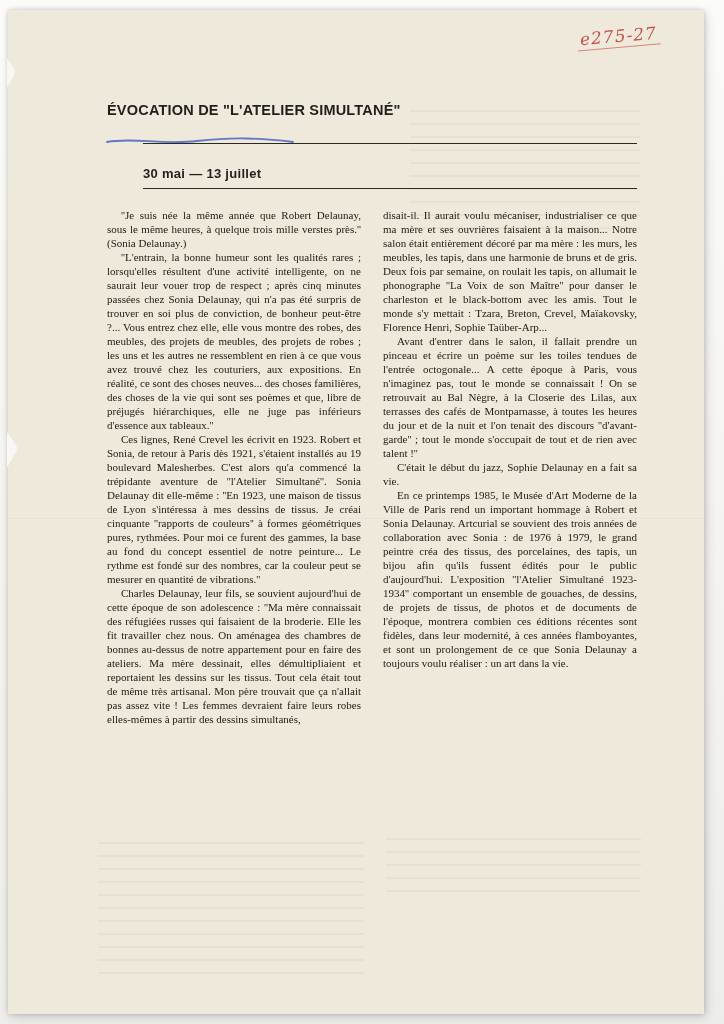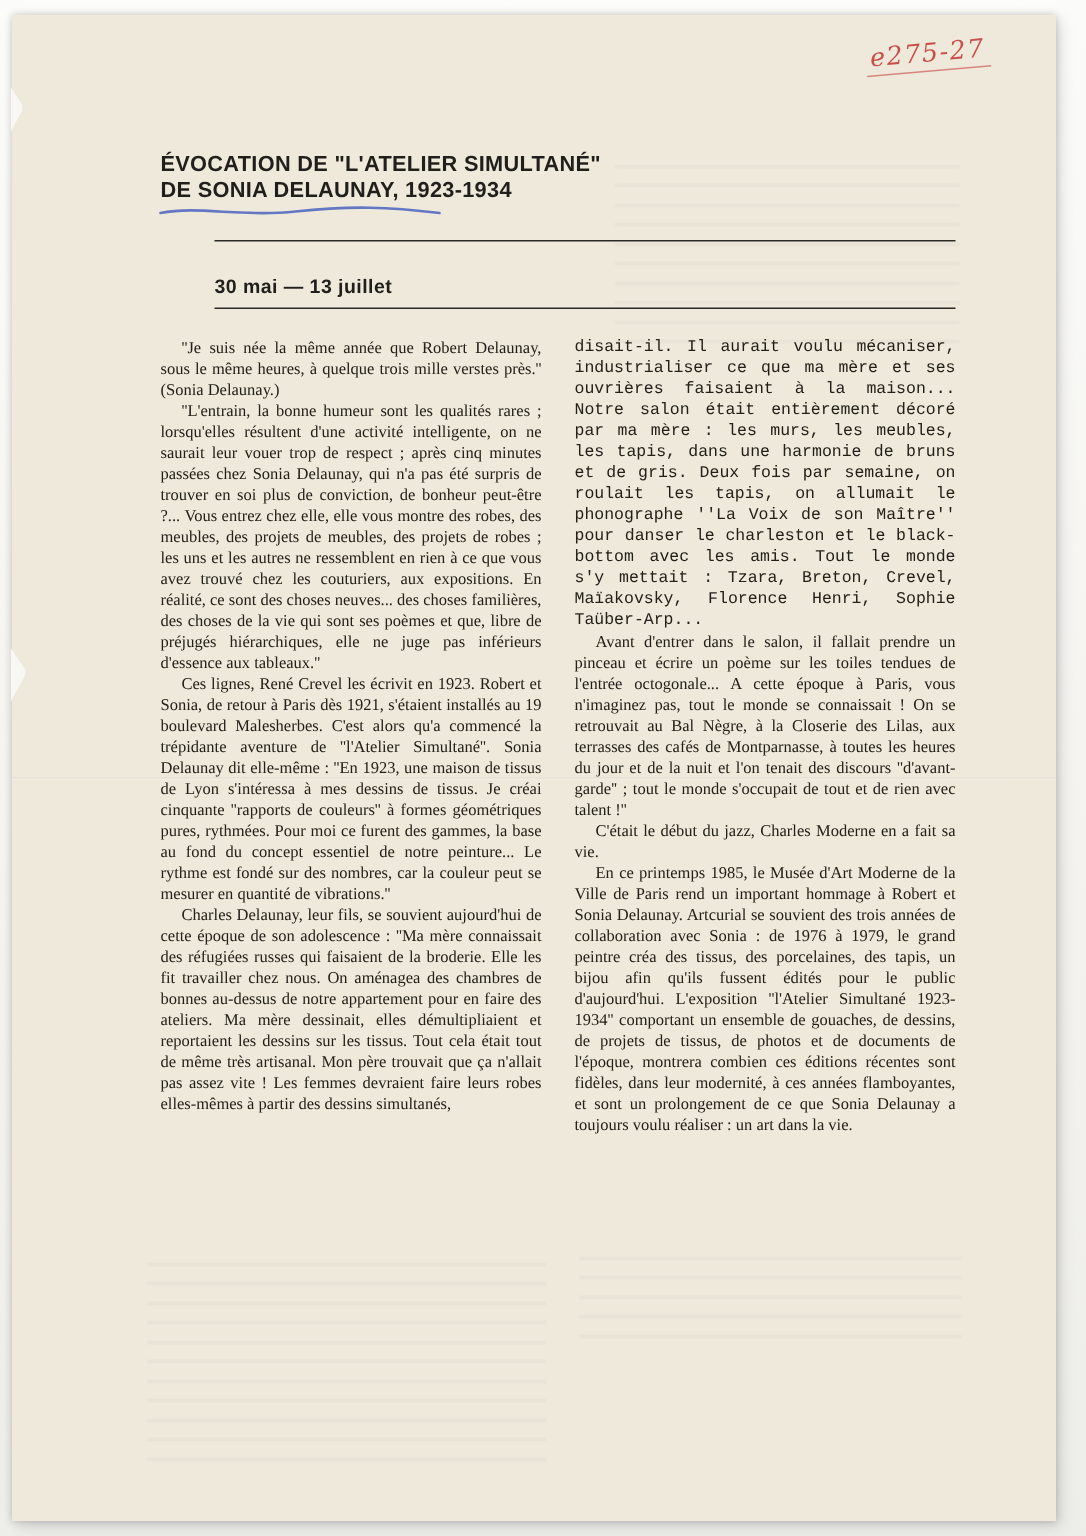--- a/index.html
+++ b/index.html
@@ -91,21 +91,21 @@
     margin-top: 19px;
   }
   .col {
     width: 254px;
     font-size: 11px;
     line-height: 14px;
     text-align: justify;
     color: #232019;
   }
   .col p { margin: 0; text-indent: 14px; }
-  .col p.no-indent { text-indent: 0; font-family: Liberation Mono, monospace; }
+  .col p.no-indent { text-indent: 0; }
 
   .ghost {
     position: absolute;
     opacity: 0.045;
     filter: blur(0.6px);
     background: repeating-linear-gradient(180deg, #4a463e 0px, #4a463e 2px, transparent 2px, transparent 13px);
     pointer-events: none;
   }
   .ghost.g-top-right { left: 402px; top: 100px; width: 230px; height: 120px; }
   .ghost.g-bottom-left { left: 90px; top: 832px; width: 266px; height: 140px; }
@@ -124,41 +124,40 @@
     <div class="ghost g-top-right"></div>
     <div class="ghost g-bottom-left"></div>
     <div class="ghost g-bottom-right"></div>
 
     <div class="annotation">e275-27</div>
 
     <div class="content">
 
       <div class="title-wrap">
         <div class="title-line">ÉVOCATION DE "L'ATELIER SIMULTANÉ"</div>
-        <div class="title-line">DE SONIA DELAUNAY, 1923-1934</div>
         <svg class="pen-underline" viewBox="0 0 190 12" width="190" height="12">
           <path d="M2 7 C 28 2, 55 10, 92 6 S 155 3, 188 7" fill="none" stroke="#4b63c0" stroke-width="1.8" stroke-linecap="round" opacity="0.85"></path>
         </svg>
       </div>
 
 
       <div class="date-block">30 mai — 13 juillet</div>
 
       <div class="columns">
 
         <div class="col">
           <p>''Je suis née la même année que Robert Delaunay, sous le même heures, à quelque trois mille verstes près.'' (Sonia Delaunay.)</p>
           <p>''L'entrain, la bonne humeur sont les qualités rares ; lorsqu'elles résultent d'une activité intelligente, on ne saurait leur vouer trop de respect ; après cinq minutes passées chez Sonia Delaunay, qui n'a pas été surpris de trouver en soi plus de conviction, de bonheur peut-être ?... Vous entrez chez elle, elle vous montre des robes, des meubles, des projets de meubles, des projets de robes ; les uns et les autres ne ressemblent en rien à ce que vous avez trouvé chez les couturiers, aux expositions. En réalité, ce sont des choses neuves... des choses familières, des choses de la vie qui sont ses poèmes et que, libre de préjugés hiérarchiques, elle ne juge pas inférieurs d'essence aux tableaux.''</p>
           <p>Ces lignes, René Crevel les écrivit en 1923. Robert et Sonia, de retour à Paris dès 1921, s'étaient installés au 19 boulevard Malesherbes. C'est alors qu'a commencé la trépidante aventure de ''l'Atelier Simultané''. Sonia Delaunay dit elle-même : ''En 1923, une maison de tissus de Lyon s'intéressa à mes dessins de tissus. Je créai cinquante ''rapports de couleurs'' à formes géométriques pures, rythmées. Pour moi ce furent des gammes, la base au fond du concept essentiel de notre peinture... Le rythme est fondé sur des nombres, car la couleur peut se mesurer en quantité de vibrations.''</p>
           <p>Charles Delaunay, leur fils, se souvient aujourd'hui de cette époque de son adolescence : ''Ma mère connaissait des réfugiées russes qui faisaient de la broderie. Elle les fit travailler chez nous. On aménagea des chambres de bonnes au-dessus de notre appartement pour en faire des ateliers. Ma mère dessinait, elles démultipliaient et reportaient les dessins sur les tissus. Tout cela était tout de même très artisanal. Mon père trouvait que ça n'allait pas assez vite ! Les femmes devraient faire leurs robes elles-mêmes à partir des dessins simultanés,</p>
         </div>
 
         <div class="col">
           <p class="no-indent">disait-il. Il aurait voulu mécaniser, industrialiser ce que ma mère et ses ouvrières faisaient à la maison... Notre salon était entièrement décoré par ma mère : les murs, les meubles, les tapis, dans une harmonie de bruns et de gris. Deux fois par semaine, on roulait les tapis, on allumait le phonographe ''La Voix de son Maître'' pour danser le charleston et le black-bottom avec les amis. Tout le monde s'y mettait : Tzara, Breton, Crevel, Maïakovsky, Florence Henri, Sophie Taüber-Arp...</p>
           <p>Avant d'entrer dans le salon, il fallait prendre un pinceau et écrire un poème sur les toiles tendues de l'entrée octogonale... A cette époque à Paris, vous n'imaginez pas, tout le monde se connaissait ! On se retrouvait au Bal Nègre, à la Closerie des Lilas, aux terrasses des cafés de Montparnasse, à toutes les heures du jour et de la nuit et l'on tenait des discours ''d'avant-garde'' ; tout le monde s'occupait de tout et de rien avec talent !''</p>
-          <p>C'était le début du jazz, Charles Moderne en a fait sa vie.</p>
+          <p>C'était le début du jazz, Sophie Delaunay en a fait sa vie.</p>
           <p>En ce printemps 1985, le Musée d'Art Moderne de la Ville de Paris rend un important hommage à Robert et Sonia Delaunay. Artcurial se souvient des trois années de collaboration avec Sonia : de 1976 à 1979, le grand peintre créa des tissus, des porcelaines, des tapis, un bijou afin qu'ils fussent édités pour le public d'aujourd'hui. L'exposition ''l'Atelier Simultané 1923-1934'' comportant un ensemble de gouaches, de dessins, de projets de tissus, de photos et de documents de l'époque, montrera combien ces éditions récentes sont fidèles, dans leur modernité, à ces années flamboyantes, et sont un prolongement de ce que Sonia Delaunay a toujours voulu réaliser : un art dans la vie.</p>
         </div>
 
       </div>
     </div>
   </div>
 </div>
 
 </body></html>

